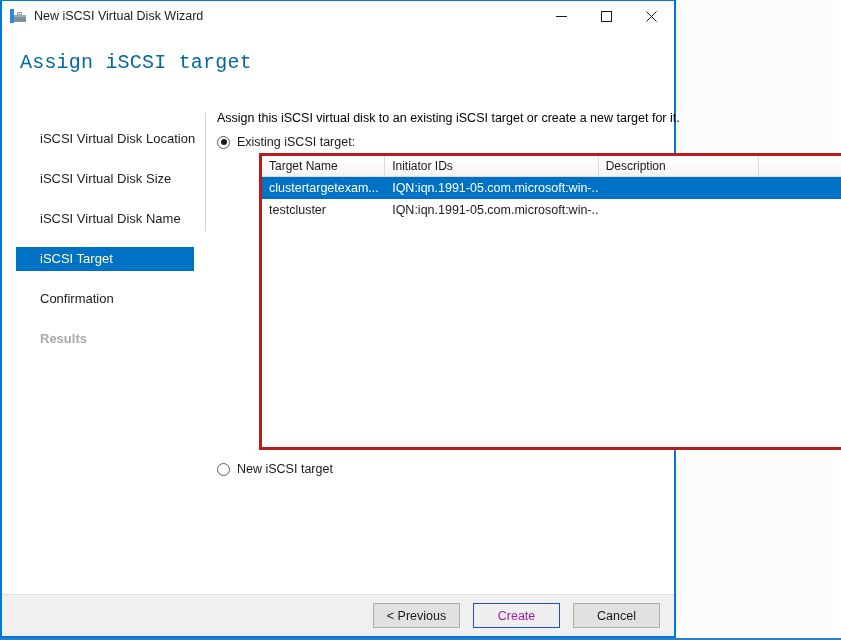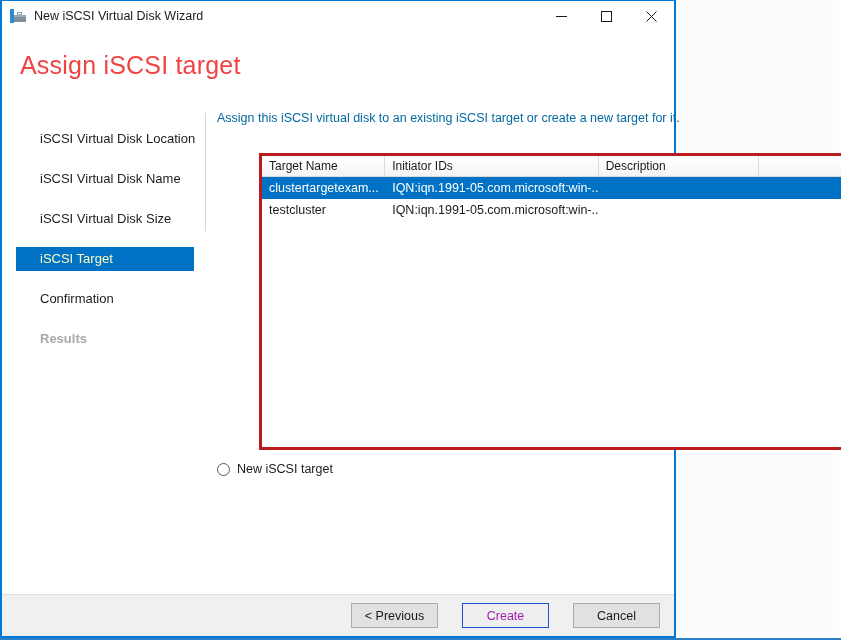--- a/index.html
+++ b/index.html
@@ -83,24 +83,25 @@
     border: none;
     padding: 0;
     cursor: default;
   }
 
   
   #heading {
     position: absolute;
     left: 18px;
     top: 50px;
-    font-size: 25px;
-    color: #ef4444;
+    font-size: 20px;
+    color: #0369a1;
     letter-spacing: 0.2px;
     white-space: nowrap;
+    font-family: Liberation Mono, monospace;
   }
 
   
   #sidebar {
     position: absolute;
     left: 14px;
     top: 110px;
     width: 190px;
   }
   .nav-item {
@@ -133,21 +134,21 @@
 
   
   #content {
     position: absolute;
     left: 215px;
     top: 110px;
     width: 606px;
   }
   #intro-text {
     font-size: 12.5px;
-    color: #0369a1;
+    color: #000000;
     white-space: nowrap;
     margin-bottom: 8px;
   }
   .radio-row {
     display: flex;
     align-items: center;
     cursor: default;
     height: 18px;
   }
   .radio {
@@ -247,21 +248,21 @@
     width: 100%;
     height: 41px;
     background: #f0f0f0;
     border-top: 1px solid #dfdfdf;
   }
   #footer-buttons {
     position: absolute;
     right: 14px;
     top: 8px;
     display: flex;
-    gap: 24px;
+    gap: 13px;
   }
   .btn {
     width: 87px;
     height: 25px;
     font-family: "Liberation Sans", sans-serif;
     font-size: 12.5px;
     color: #1a1a1a;
     background: #e1e1e1;
     border: 1px solid #adadad;
     box-sizing: border-box;
@@ -317,31 +318,35 @@
             <line x1="10.5" y1="0.5" x2="0.5" y2="10.5" stroke="#1a1a1a" stroke-width="1"></line>
           </svg>
         </button>
       </div>
     </div>
 
     <div id="heading">Assign iSCSI target</div>
 
     <div id="sidebar">
       <div class="nav-item">iSCSI Virtual Disk Location</div>
+      <div class="nav-item">iSCSI Virtual Disk Size</div>
       <div class="nav-item">iSCSI Virtual Disk Name</div>
-      <div class="nav-item">iSCSI Virtual Disk Size</div>
       <div class="nav-item selected">iSCSI Target</div>
       <div class="nav-item">Confirmation</div>
       <div class="nav-item disabled">Results</div>
     </div>
     <div id="nav-divider"></div>
 
     <div id="content">
       <div id="intro-text">Assign this iSCSI virtual disk to an existing iSCSI target or create a new target for it.</div>
 
+      <div class="radio-row">
+        <span class="radio checked"></span>
+        <span class="radio-label">Existing iSCSI target:</span>
+      </div>
     </div>
 
     <div id="listview">
       <div id="list-header">
         <div class="hcell c0">Target Name</div>
         <div class="hcell c1">Initiator IDs</div>
         <div class="hcell c2">Description</div>
         <div class="hcell c3"></div>
       </div>
 

